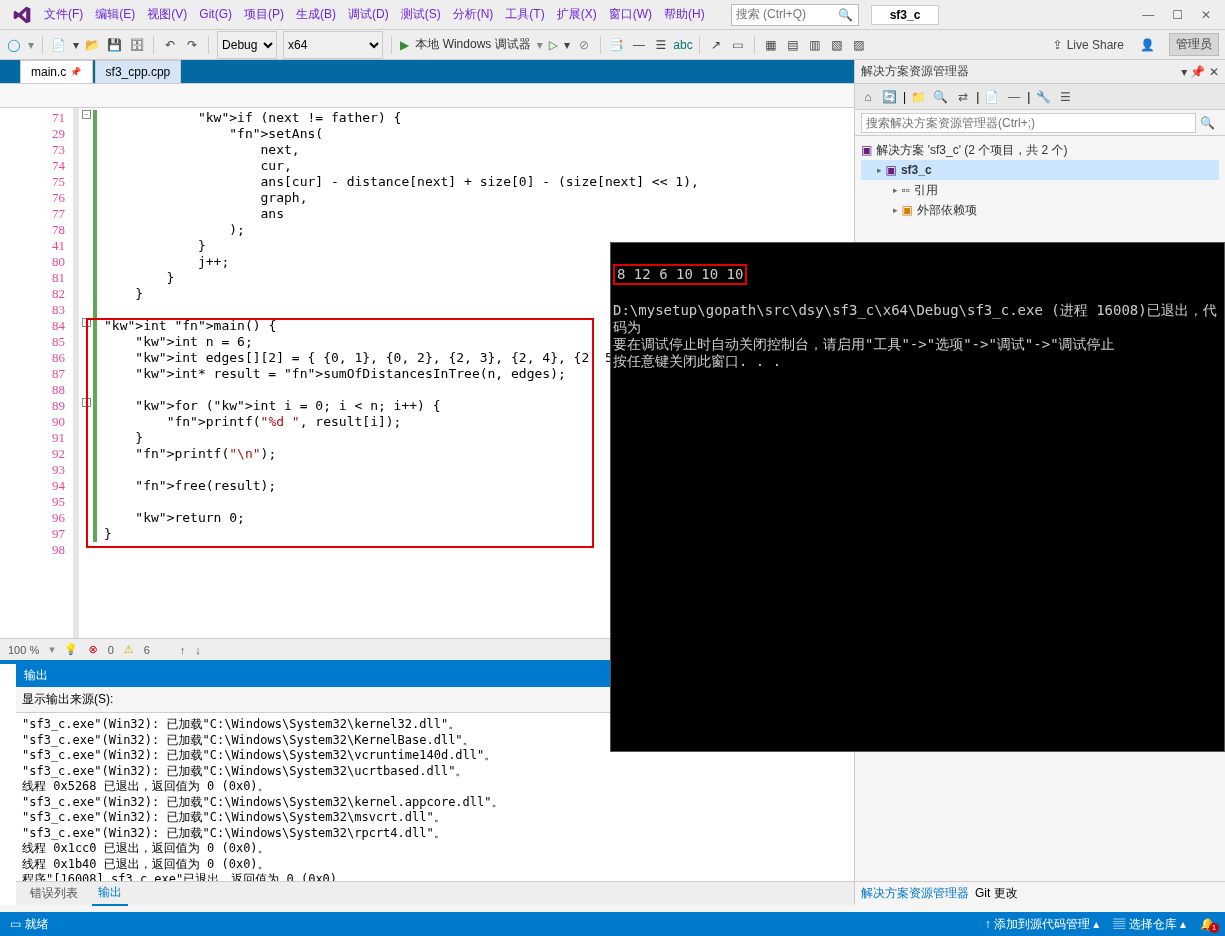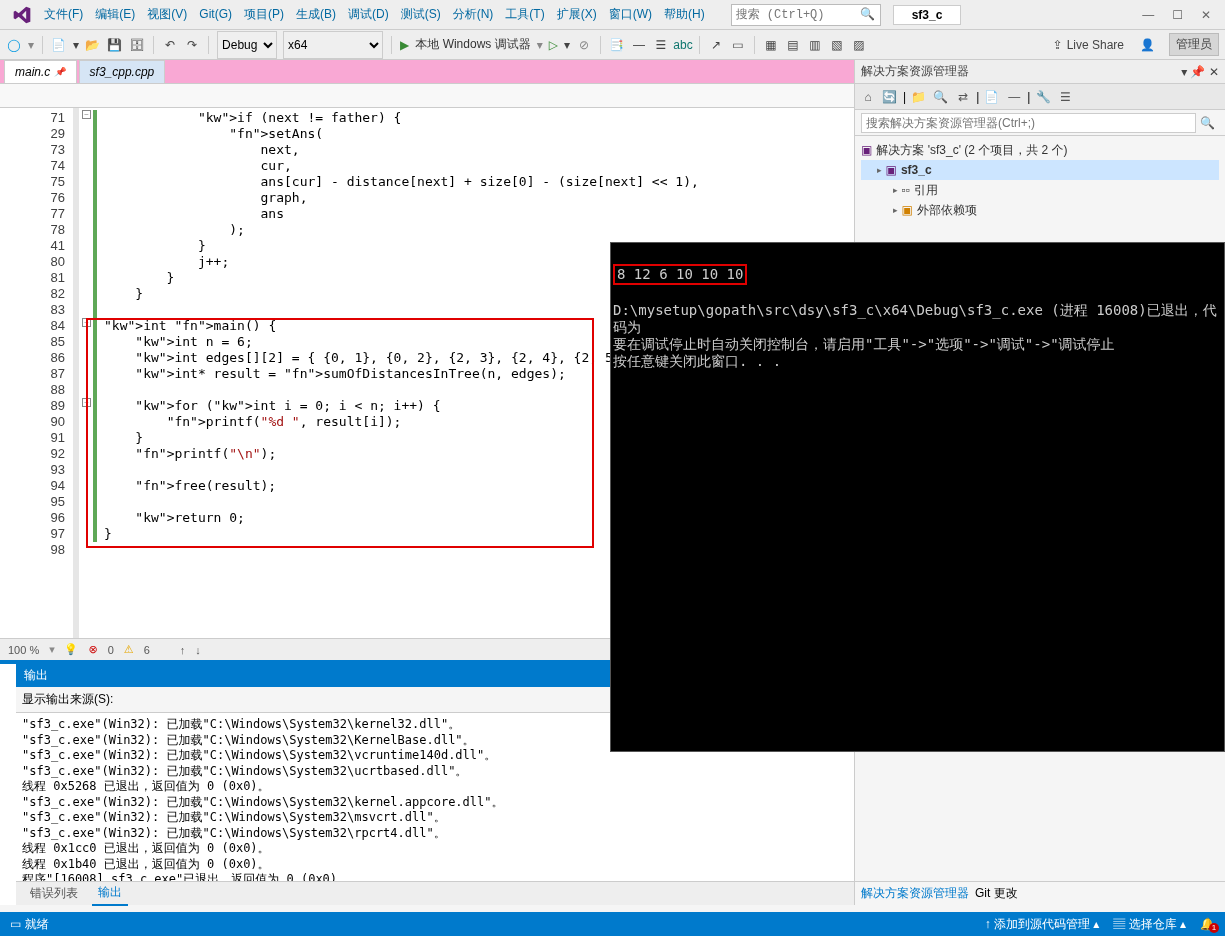--- a/index.html
+++ b/index.html
@@ -1,41 +1,41 @@
 <!DOCTYPE html>
 <html><head>
 <meta charset="utf-8">
 <style>
 * { box-sizing: border-box; margin: 0; padding: 0; }
 body { font-family: "Microsoft YaHei", "Segoe UI", sans-serif; font-size: 12px; background: #f5f5f5; overflow: hidden; width: 1225px; height: 936px; position: relative; }
 .titlebar { height: 30px; background: #eeeeee; display: flex; align-items: center; padding: 0 4px; border-bottom: 1px solid #ccc; }
 .vs-logo { width: 20px; height: 20px; margin: 0 6px 0 8px; }
-.menubar span { padding: 4px 6px; cursor: default; color: #0369a1; }
-.searchbox { margin-left: 20px; display: flex; align-items: center; border: 1px solid #bbb; background: #fff; height: 22px; padding: 0 4px; width: 150px; justify-content: space-between; color: #777; font-family: Liberation Mono, monospace; }
+.menubar span { padding: 4px 6px; cursor: default; color: #6d28d9; }
+.searchbox { margin-left: 20px; display: flex; align-items: center; border: 1px solid #bbb; background: #fff; height: 22px; padding: 0 4px; width: 128px; justify-content: space-between; color: #777; }
 .title-proj { margin-left: 12px; font-weight: bold; background: #fff; border: 1px solid #ccc; padding: 2px 18px; }
 .winbtns { margin-left: auto; display: flex; gap: 18px; padding-right: 10px; color: #666; }
 .toolbar { height: 30px; background: #eeeeee; border-bottom: 1px solid #ccc; display: flex; align-items: center; padding: 0 6px; gap: 6px; color: #444; }
 .toolbar .sep { width: 1px; height: 18px; background: #ccc; margin: 0 2px; }
 .toolbar select { font-size: 12px; height: 28px; border: 1px solid #ccc; }
 .tb-icon { width: 16px; height: 16px; display: inline-flex; align-items: center; justify-content: center; }
 .playbtn { color: #388a34; }
 .playtext { color: #333; }
 .live-share { margin-left: auto; display: flex; align-items: center; gap: 4px; }
 .admin-badge { background: #d6d6d6; padding: 2px 6px; margin-left: 10px; border: 1px solid #bbb; }
 .main-area { display: flex; height: 845px; }
 .editor-col { width: 855px; display: flex; flex-direction: column; border-right: 1px solid #ccc; }
-.doc-tabs { height: 24px; background: #f9a8d4; border-bottom: 1px solid #ccc; display: flex; align-items: flex-end; padding-left: 4px; font-style: italic; }
+.doc-tabs { height: 24px; background: #0369a1; border-bottom: 1px solid #ccc; display: flex; align-items: flex-end; padding-left: 20px; }
 .doc-tab { padding: 4px 10px; border: 1px solid #ccc; border-bottom: none; background: #f0f0f0; margin-right: 2px; display: flex; align-items: center; gap: 4px; }
 .doc-tab.active { background: #fff; }
 .doc-tab.hover { background: #d6e5f5; }
 .scopes { height: 24px; background: #f8f8f8; border-bottom: 1px solid #ccc; display: flex; }
 .scopes .cell { border-right: 1px solid #ccc; display: flex; align-items: flex-start; padding: 0 6px; flex: 1; color: #555; justify-content: space-between; margin-top: 46px; }
 .scopes .cell:first-child { flex: 0 0 275px; }
 .code-area { flex: 1; display: flex; background: #fff; overflow: hidden; position: relative; }
-.gutter { width: 74px; background: #fff; text-align: right; padding-right: 8px; color: #404040; font-family: Liberation Sans, sans-serif; font-size: 13px; line-height: 16px; padding-top: 2px; border-right: 1px solid #e6e6e6; position: relative; }
+.gutter { width: 74px; background: #fff; text-align: right; padding-right: 8px; color: #ec4899; font-family: Liberation Serif, serif; font-size: 13px; line-height: 16px; padding-top: 2px; border-right: 1px solid #e6e6e6; position: relative; }
 .margin-stripe { position: absolute; left: 74px; top: 0; bottom: 0; width: 5px; background: #e6e6e6; }
 .fold-stripe { position: absolute; left: 82px; top: 0; bottom: 0; width: 10px; }
 .fold-box { width: 9px; height: 9px; border: 1px solid #888; position: absolute; left: 0; background: #fff; font-size: 8px; line-height: 7px; text-align: center; color: #888; }
 .green-bar { position: absolute; left: 93px; top: 2px; width: 4px; height: 432px; background: #5fa857; }
 .code-text { font-family: Consolas, monospace; font-size: 13px; line-height: 16px; padding-left: 30px; white-space: pre; color: #000; padding-top: 2px; }
 .str { color: #a31515; }
 .hl-box { position: absolute; left: 86px; top: 210px; width: 508px; height: 230px; border: 2px solid #e00000; pointer-events: none; }
 .status-strip { height: 22px; background: #eeeeee; border-top: 1px solid #ccc; display: flex; align-items: center; padding: 0 8px; gap: 10px; color: #555; font-size: 11px; }
 .err-icon { color: #c00; }
 .warn-icon { color: #e6a700; }

